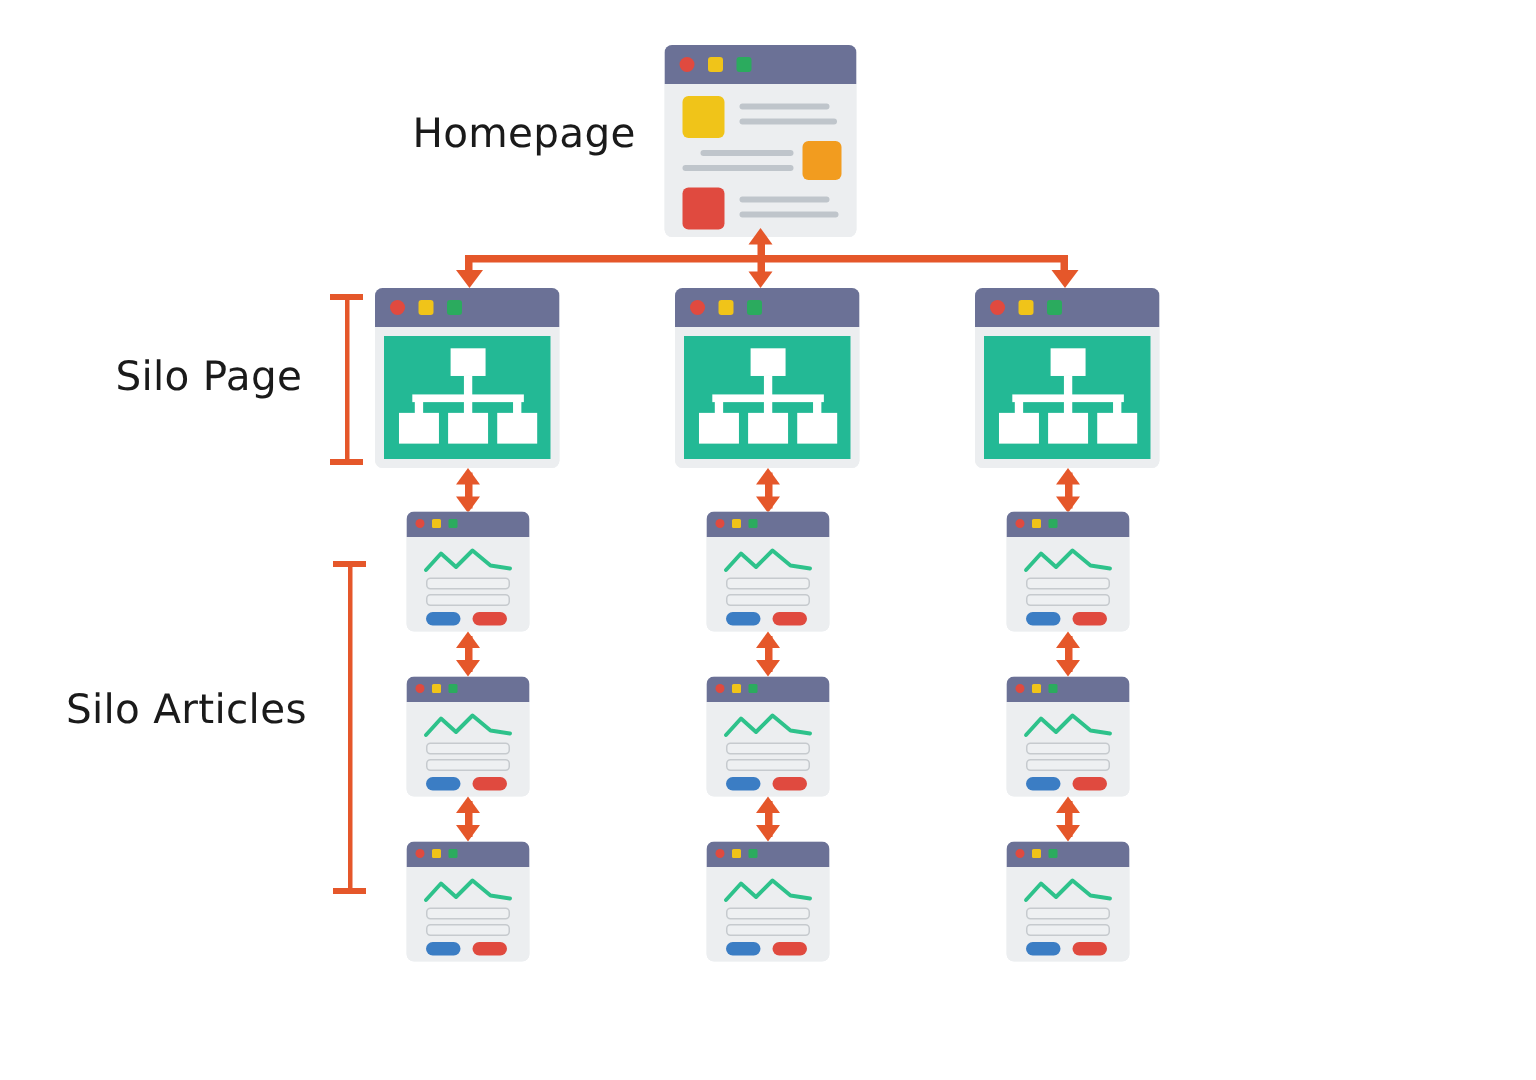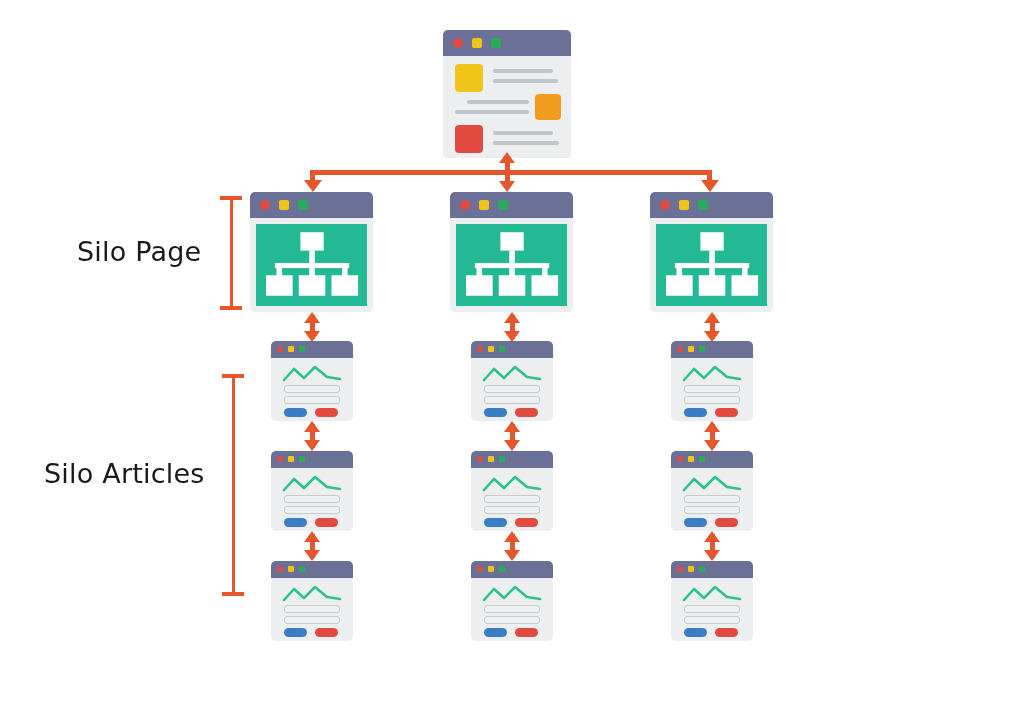--- a/index.html
+++ b/index.html
@@ -109,20 +109,21 @@
   .bracket .cap { position:absolute; left:50%; margin-left:-11px;
                   width:22px; height:4px; background:#e5572a; }
   .bracket .cap.top { top:0; }
   .bracket .cap.bot { bottom:0; }
 </style>
 </head>
 <body>
 
 <div id="stage">
 
+  <div class="label" id="label-homepage">Homepage</div>
   <div class="label" id="label-silo-page">Silo Page</div>
   <div class="label" id="label-silo-articles">Silo Articles</div>
 
   <div class="card" id="card-homepage">
     <div class="card-bar">
       <div class="dots">
         <span class="dot d-red"></span>
         <span class="dot d-yellow"></span>
         <span class="dot d-green"></span>
       </div>

